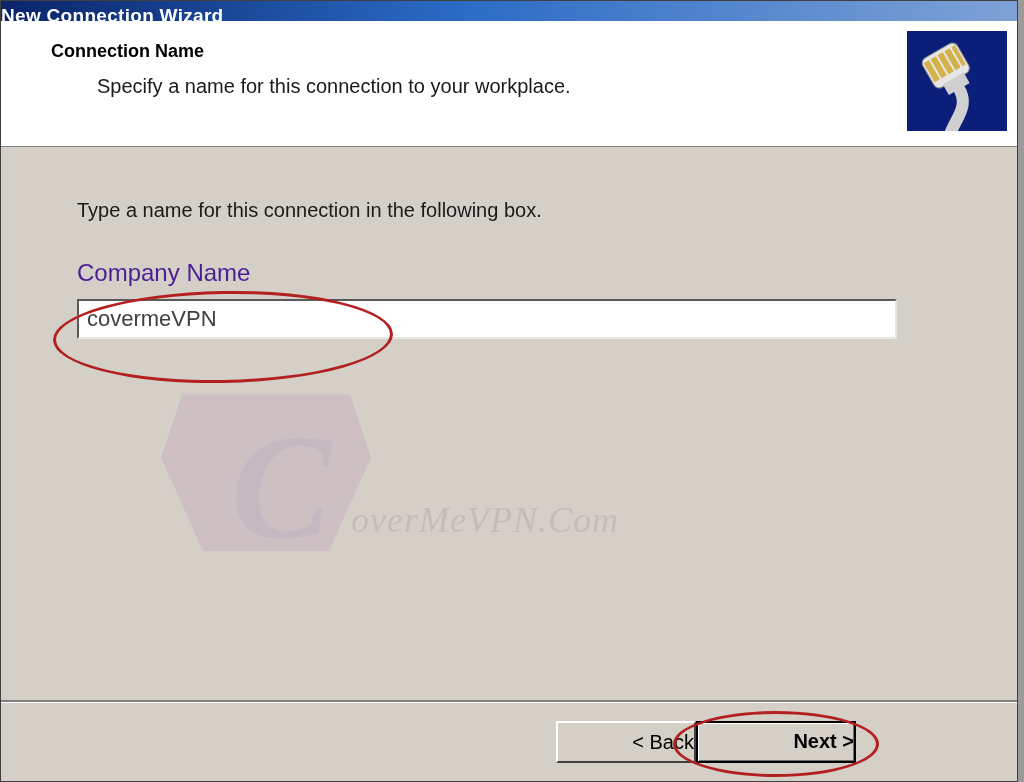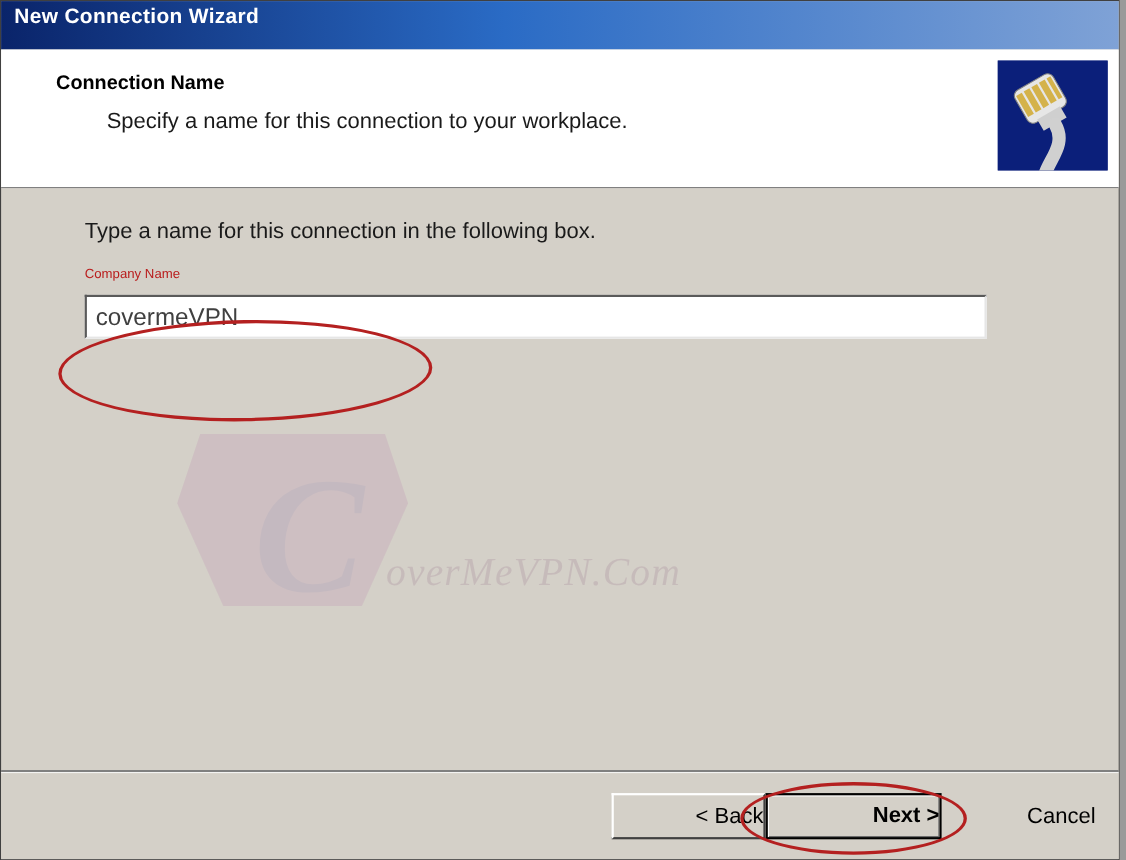--- a/index.html
+++ b/index.html
@@ -12,28 +12,28 @@
   }
   .window {
     position: absolute;
     left: 0; top: 0;
     width: 1018px;
     height: 782px;
     border: 1px solid #404040;
     background: #d4d0c8;
   }
   .titlebar {
-    height: 44px;
+    height: 20px;
     width: 100%;
     background: linear-gradient(90deg, #0a246a 0%, #2a6bc5 45%, #7fa2d6 100%);
     color: #ffffff;
     font-weight: bold;
     font-size: 19px;
     line-height: 30px;
-    padding-left: 12px;
+    padding-left: 0;
     letter-spacing: 0.3px;
   }
   .header {
     position: relative;
     height: 126px;
     width: 100%;
     background: #ffffff;
     border-bottom: 1px solid #808080;
   }
   .header-title {
@@ -61,23 +61,23 @@
     left: 0; top: 158px;
     width: 100%;
     padding: 0 76px;
   }
   .instruction {
     margin: 40px 0 0 0;
     font-size: 20px;
     color: #1a1a1a;
   }
   .field-label {
-    margin-top: 20px;
-    font-size: 12px;
-    color: #b91c1c;
+    margin-top: 37px;
+    font-size: 24px;
+    color: #4c1d95;
   }
   .input-wrap {
     position: relative;
     margin-top: 12px;
   }
   .text-input {
     width: 820px;
     height: 40px;
     background: #ffffff;
     border-top: 2px solid #5a5a5a;
@@ -239,19 +239,18 @@
 
   </div>
 
   <div id="anno-input" class="anno-ellipse"></div>
 
   <div class="sep"></div>
 
   <div class="footer">
     <div id="btn-back" class="btn btn-raised">&lt; Back</div>
     <div id="btn-next" class="btn btn-default">Next &gt;</div>
-    <div id="btn-cancel" class="btn btn-flat">Cancel</div>
 
     <div id="anno-next" class="anno-ellipse"></div>
   </div>
 
 </div>
 <div class="right-strip"></div>
 
 </body></html>

